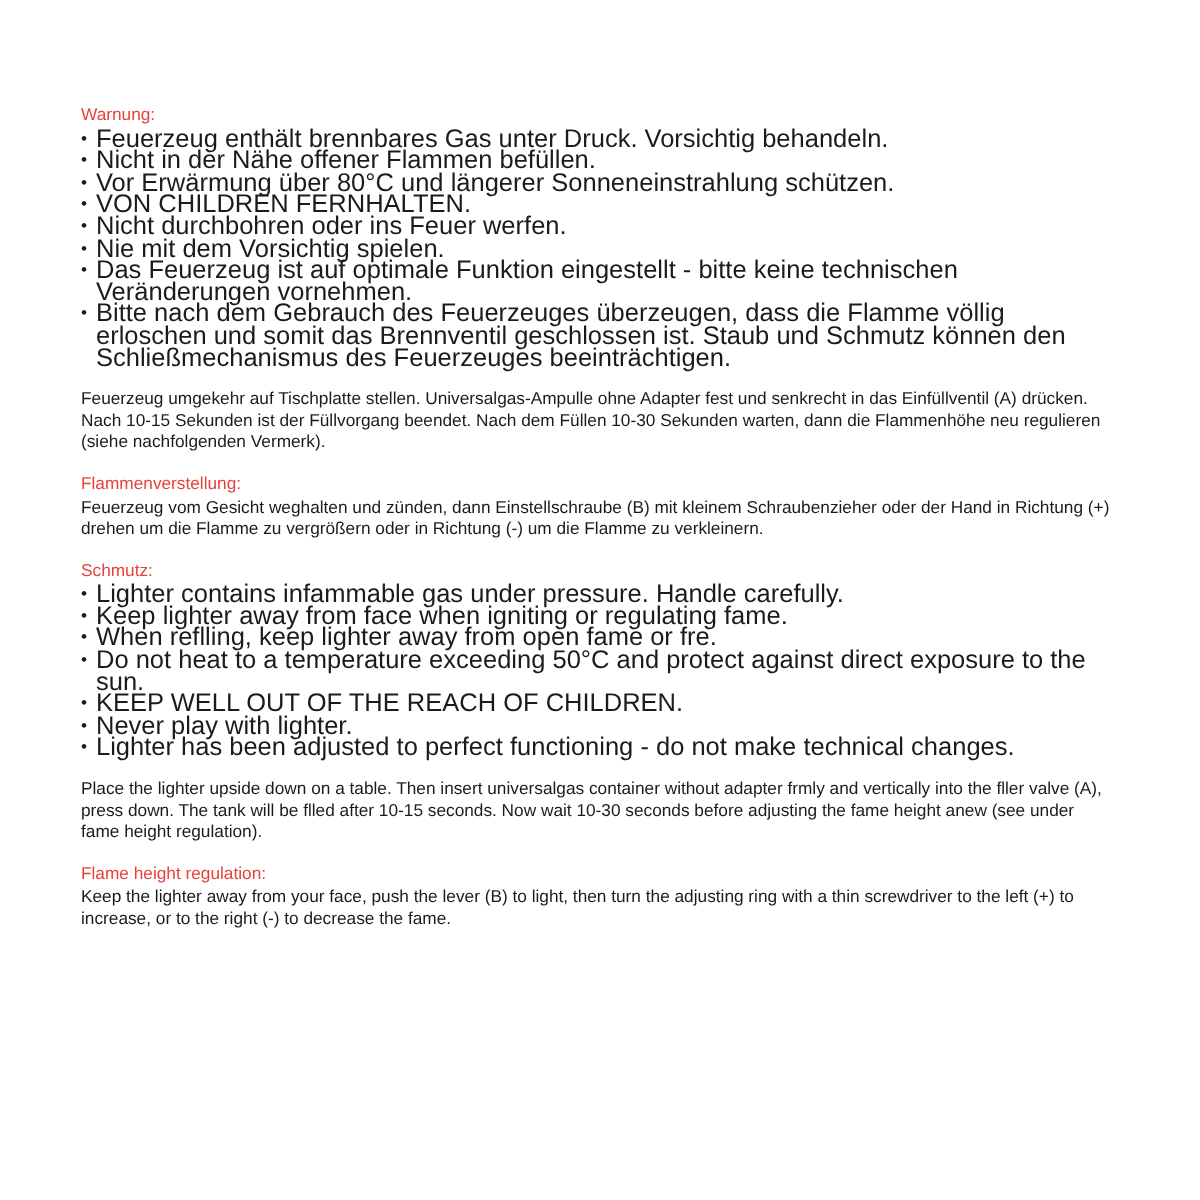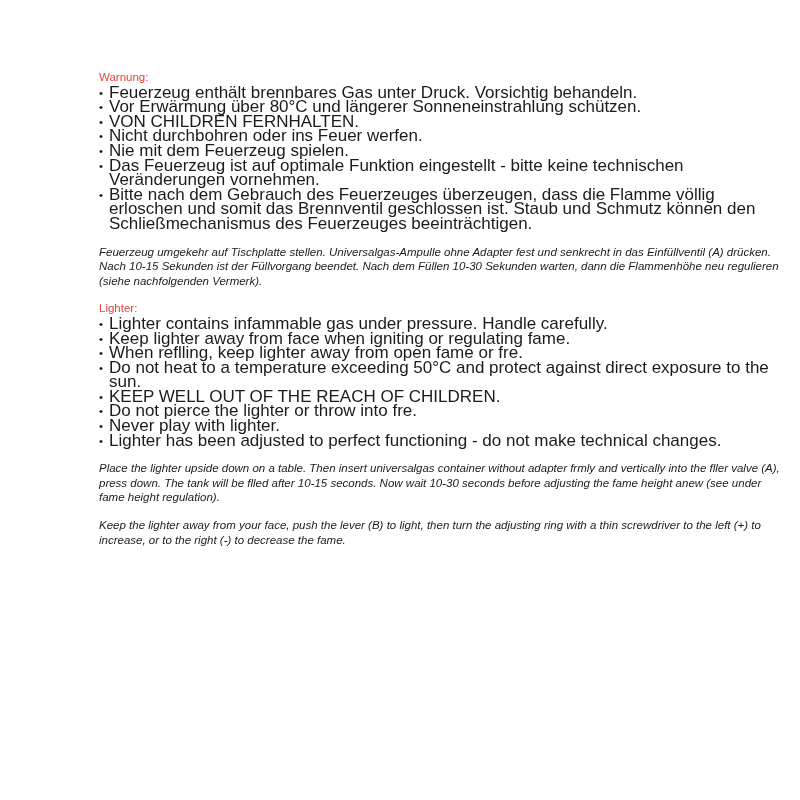--- a/index.html
+++ b/index.html
@@ -13,21 +13,20 @@
     font-family: "Liberation Sans", sans-serif;
     color: #1b1b1b;
     overflow: hidden;
   }
   .page {
     position: relative;
     width: 660px;
     height: 800px;
     box-sizing: border-box;
     padding: 70px 56px 0 54px;
-    margin-left: 45px;
   }
   .doc {
     width: 690px;
   }
   .section {
     margin-bottom: 13px;
   }
   .section:last-child {
     margin-bottom: 0;
   }
@@ -36,21 +35,20 @@
     font-size: 11.5px;
     line-height: 14.6px;
     margin: 0 0 1px 0;
     font-weight: 400;
   }
   .para {
     font-size: 11.5px;
     line-height: 14.6px;
     margin: 0;
     color: #1b1b1b;
-    font-style: italic;
   }
   ul.bullets {
     list-style: none;
     margin: 0;
     padding: 0;
   }
   ul.bullets li {
     font-size: 17px;
     line-height: 14.6px;
     position: relative;
@@ -70,50 +68,55 @@
 </head>
 <body>
 
 <div class="page">
   <div class="doc">
 
     <div class="section">
       <p class="heading">Warnung:</p>
       <ul class="bullets">
         <li><span>Feuerzeug enthält brennbares Gas unter Druck. Vorsichtig behandeln.</span></li>
+        <li><span>Nicht in der Nähe offener Flammen befüllen.</span></li>
         <li><span>Vor Erwärmung über 80°C und längerer Sonneneinstrahlung schützen.</span></li>
         <li><span>VON CHILDREN FERNHALTEN.</span></li>
         <li><span>Nicht durchbohren oder ins Feuer werfen.</span></li>
-        <li><span>Nie mit dem Feuerzeug spielen.</span></li>
+        <li><span>Nie mit dem Vorsichtig spielen.</span></li>
         <li><span>Das Feuerzeug ist auf optimale Funktion eingestellt - bitte keine technischen Veränderungen vornehmen.</span></li>
         <li><span>Bitte nach dem Gebrauch des Feuerzeuges überzeugen, dass die Flamme völlig erloschen und somit das Brennventil geschlossen ist. Staub und Schmutz können den Schließmechanismus des Feuerzeuges beeinträchtigen.</span></li>
       </ul>
     </div>
 
     <div class="section">
       <p class="para">Feuerzeug umgekehr auf Tischplatte stellen. Universalgas-Ampulle ohne Adapter fest und senkrecht in das Einfüllventil (A) drücken. Nach 10-15 Sekunden ist der Füllvorgang beendet. Nach dem Füllen 10-30 Sekunden warten, dann die Flammenhöhe neu regulieren (siehe nachfolgenden Vermerk).</p>
     </div>
 
+    <div class="section">
+      <p class="heading">Flammenverstellung:</p>
+      <p class="para">Feuerzeug vom Gesicht weghalten und zünden, dann Einstellschraube (B) mit kleinem Schraubenzieher oder der Hand in Richtung (+) drehen um die Flamme zu vergrößern oder in Richtung (-) um die Flamme zu verkleinern.</p>
+    </div>
 
     <div class="section">
-      <p class="heading">Lighter:</p>
+      <p class="heading">Schmutz:</p>
       <ul class="bullets">
         <li><span>Lighter contains infammable gas under pressure. Handle carefully.</span></li>
         <li><span>Keep lighter away from face when igniting or regulating fame.</span></li>
         <li><span>When reflling, keep lighter away from open fame or fre.</span></li>
         <li><span>Do not heat to a temperature exceeding 50°C and protect against direct exposure to the sun.</span></li>
         <li><span>KEEP WELL OUT OF THE REACH OF CHILDREN.</span></li>
-        <li><span>Do not pierce the lighter or throw into fre.</span></li>
         <li><span>Never play with lighter.</span></li>
         <li><span>Lighter has been adjusted to perfect functioning - do not make technical changes.</span></li>
       </ul>
     </div>
 
     <div class="section">
       <p class="para">Place the lighter upside down on a table. Then insert universalgas container without adapter frmly and vertically into the fller valve (A), press down. The tank will be flled after 10-15 seconds. Now wait 10-30 seconds before adjusting the fame height anew (see under fame height regulation).</p>
     </div>
 
     <div class="section">
+      <p class="heading">Flame height regulation:</p>
       <p class="para">Keep the lighter away from your face, push the lever (B) to light, then turn the adjusting ring with a thin screwdriver to the left (+) to increase, or to the right (-) to decrease the fame.</p>
     </div>
 
   </div>
 </div>
 
 </body></html>

